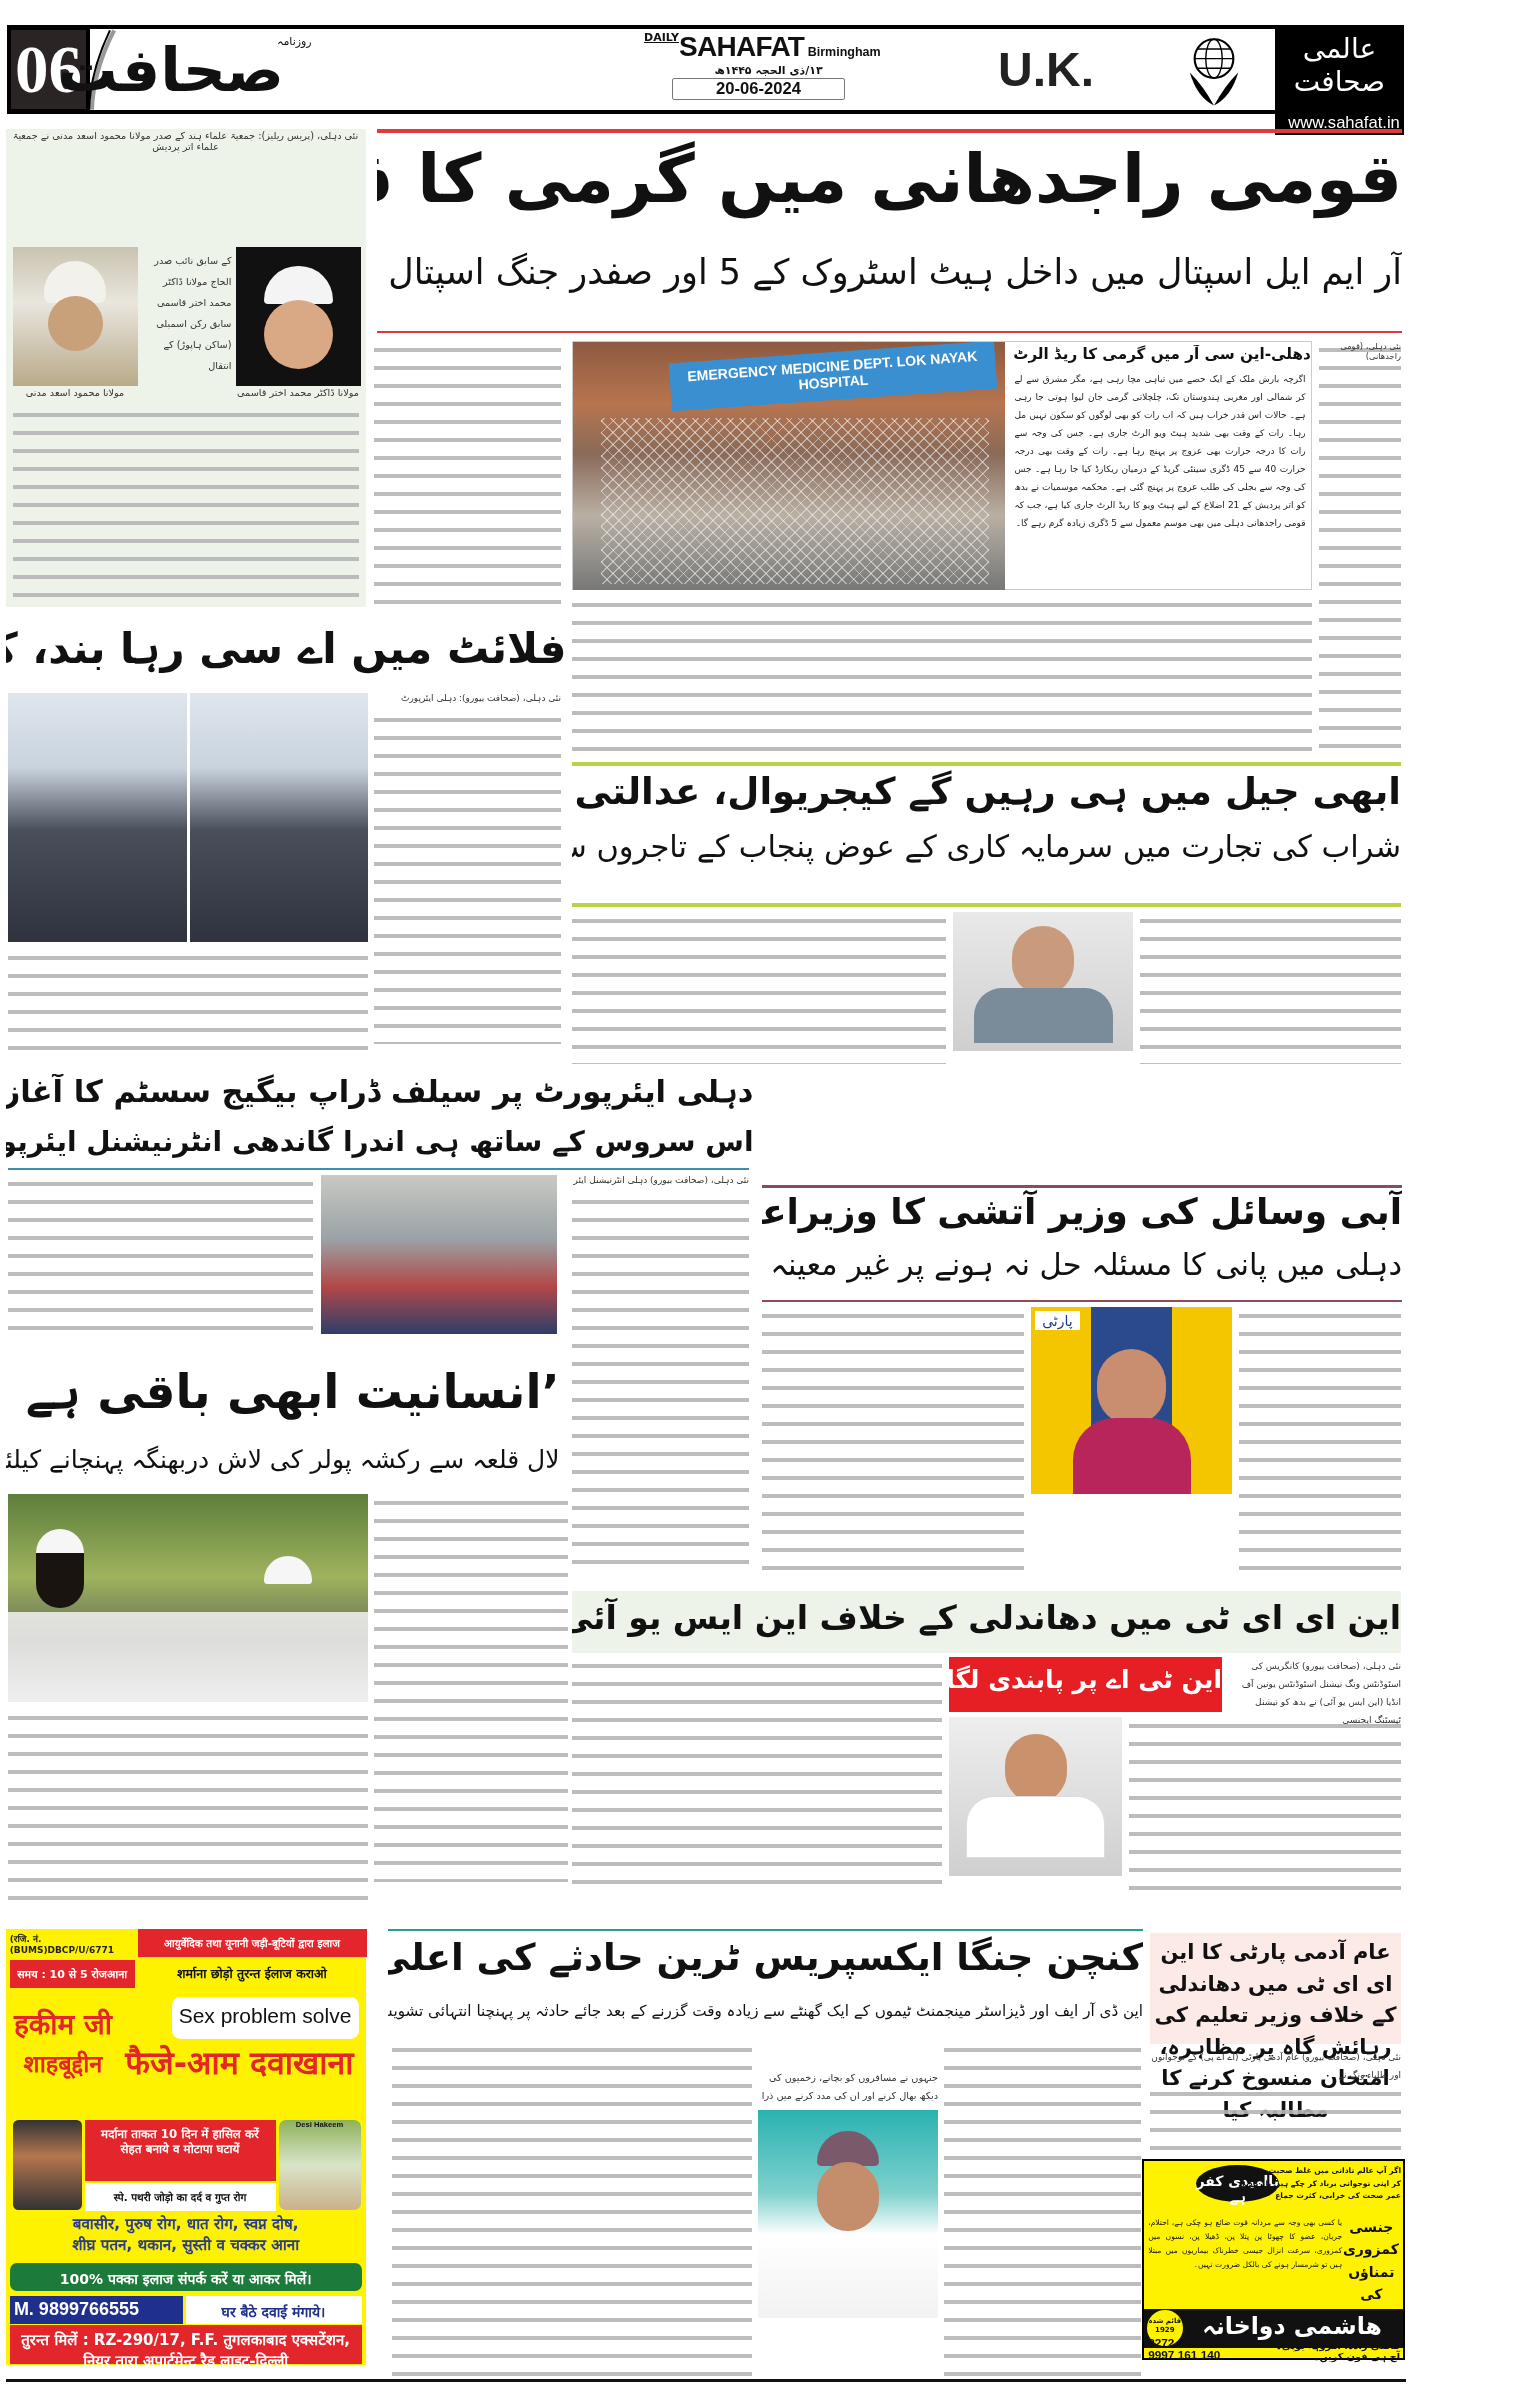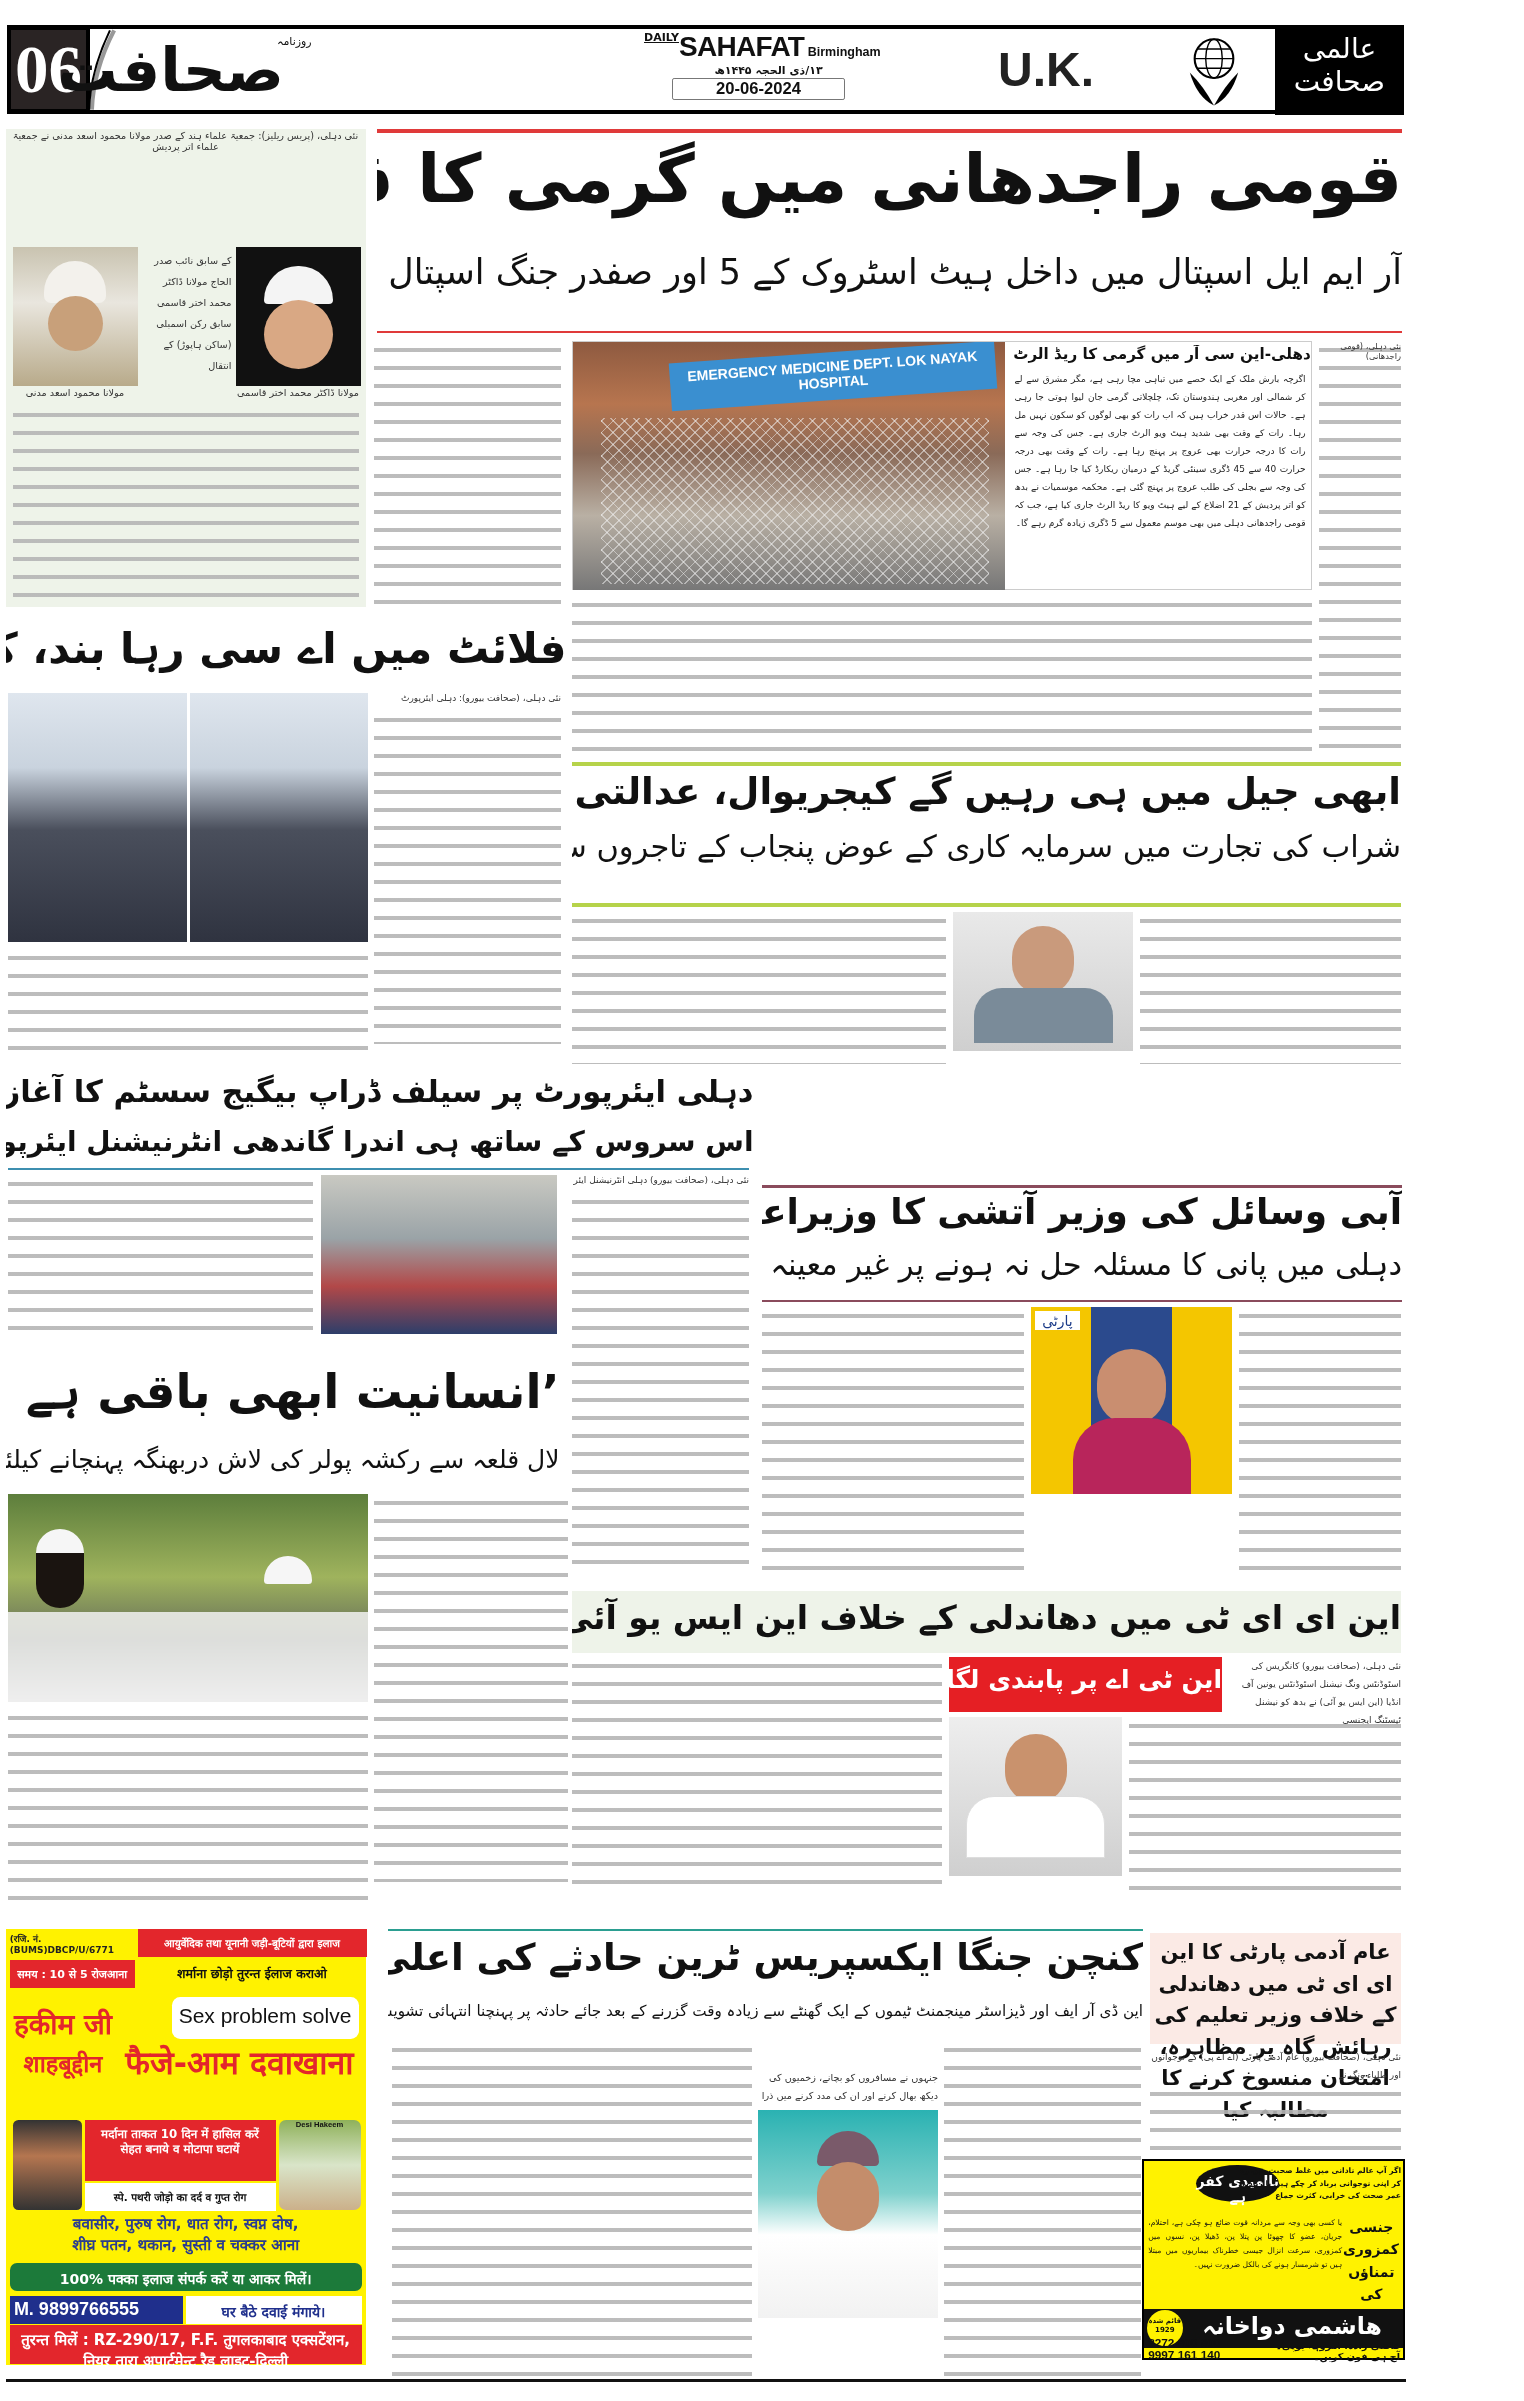--- a/index.html
+++ b/index.html
@@ -13,21 +13,21 @@
   .paper-urdu { left: 118px; top: 35px; width: 166px; height: 69px; font-size: 60px; font-weight: bold; text-align:left; }
   .paper-urdu-small { left: 277px; top: 35px; font-size: 11px; }
   .daily-block { left: 644px; top: 30.5px; width: 249px; height: 78px; }
   .daily-lbl { font-size: 11px; font-weight: bold; text-decoration: underline; vertical-align: top; }
   .daily-sahafat { font-family: "Liberation Sans", sans-serif; font-size: 28px; font-weight: bold; letter-spacing: -0.7px; }
   .daily-city { font-family: "Liberation Sans", sans-serif; font-size: 12.5px; font-weight: bold; }
   .hijri { font-size: 11px; font-weight: bold; text-align: center; margin-top: 1.4px; }
   .date-box { width: 173px; margin-left: 28px; border: 1.4px solid #777; border-radius: 2.1px; font-family: "Liberation Sans", sans-serif; font-size: 16.6px; font-weight: bold; text-align: center; margin-top: 1.4px; }
   .uk { left: 998px; top: 42px; font-family: "Liberation Sans", sans-serif; font-size: 48px; font-weight: 900; color: #222; }
   .globe { left: 1176px; top: 30.5px; width: 76px; height: 76px; }
-  .right-logo { left: 1275px; top: 25px; width: 129px; height: 90px; background: #000; color:#fff; }
+  .right-logo { left: 1275px; top: 25px; width: 129px; height: 110px; background: #000; color:#fff; }
   .right-logo .u { font-size: 28px; text-align:center; margin-top: 7px; }
   .right-logo .w { font-family: "Liberation Sans", sans-serif; font-size: 16.6px; text-align:right; padding-right: 4.2px; margin-top: 15.2px; }
   
   .hl { font-weight: bold; text-align: center; line-height: 1.2; white-space: nowrap; overflow: hidden; }
   .rule-red { background: #e03a3a; height: 3.5px; }
   .rule-green { background: #b6d34a; height: 3.5px; }
   .rule-blue { background: #3d8fb0; height: 3.5px; }
   .rule-maroon { background: #8a4b5c; height: 2.8px; }
   .rule-teal { background: #2b9e91; height: 3.5px; }
   .rule-black { background: #111; height: 2.8px; }

